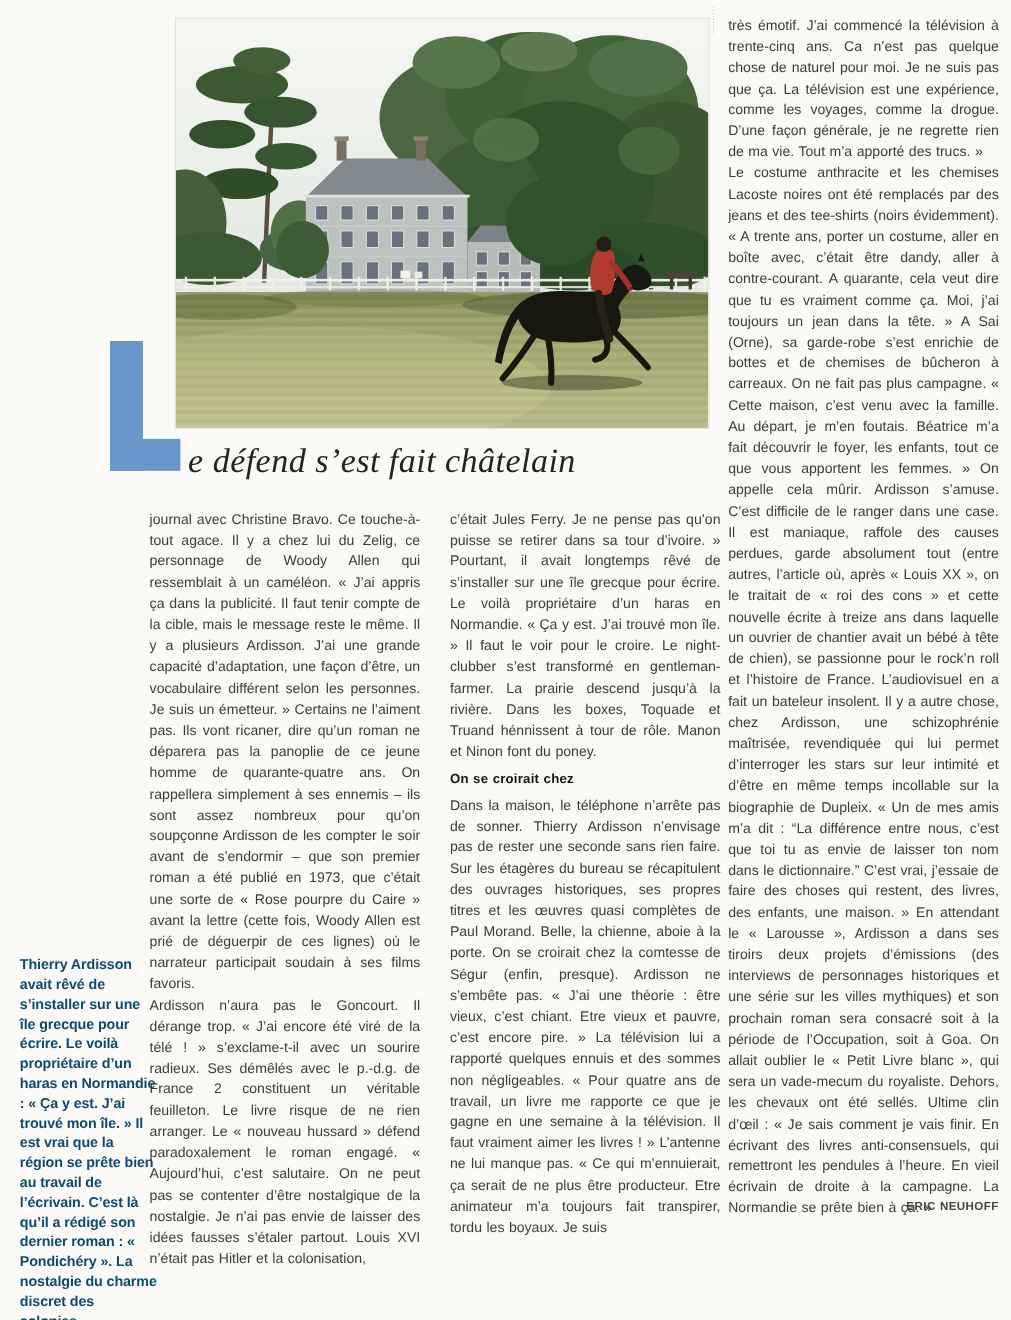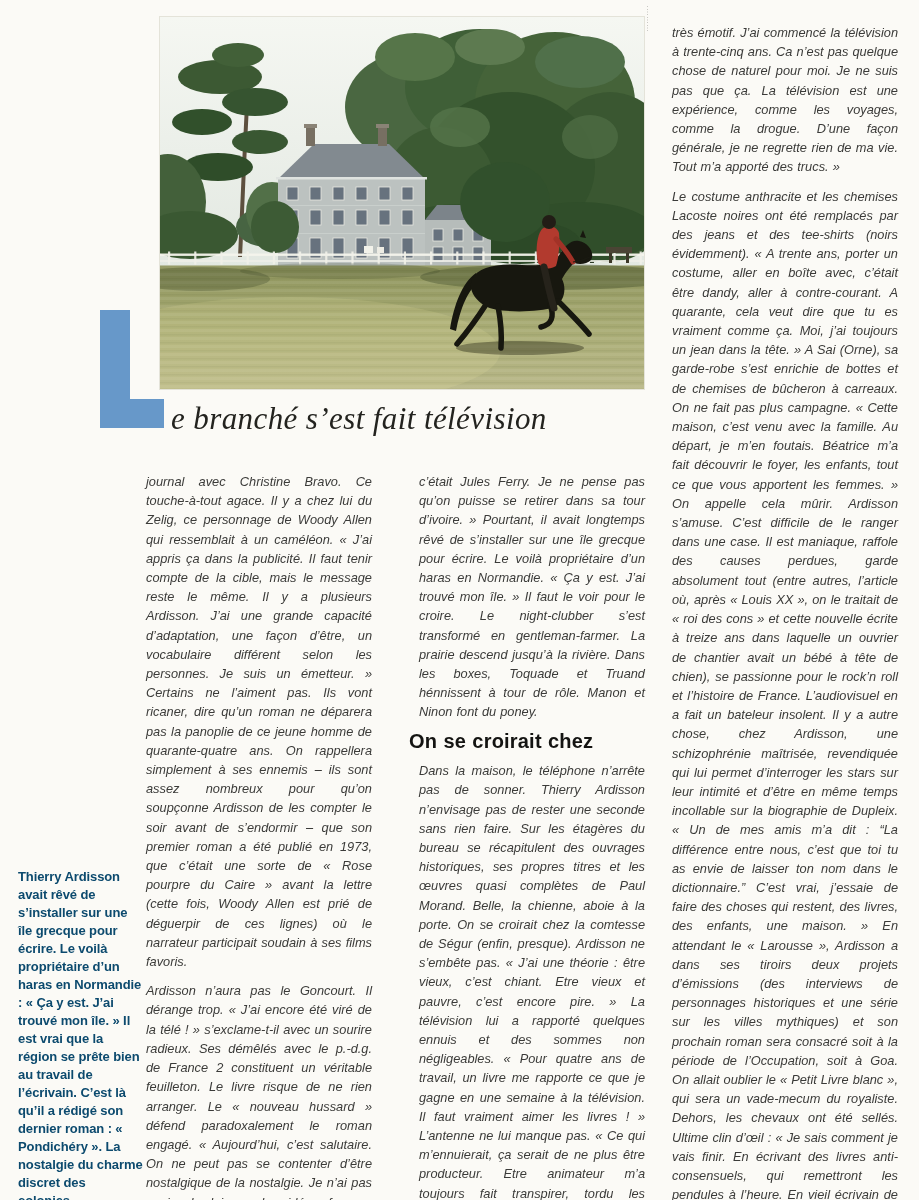--- a/index.html
+++ b/index.html
@@ -31,26 +31,26 @@
     position:absolute; left:18px; top:868px; width:126px;
     font-weight:bold; font-size:13px; line-height:18px;
     color:#0c4a6e; letter-spacing:-0.1px;
   }
   .col {
     position:absolute; width:246px;
     font-size:12.8px; line-height:19.2px;
     text-align:justify; hyphens:auto; -webkit-hyphens:auto;
     color:#3b3b39; word-spacing:0.5px;
   }
-  .col p { margin:10px;font-style:italic; }
+  .col p { margin:0; }
   #col1 { left:136px; top:462px; }
   #col2 { left:409px; top:462px; }
   #col3 { left:662px; top:13px;  }
   .subhead {
-    font-weight:bold; font-size:20px; line-height:19.5px;
+    font-weight:bold; font-size:12px; line-height:19.5px;
     margin:7px 0 3px 0; text-align:left; color:#141412; letter-spacing:0.2px;
   }
   .byline {
     text-align:right; font-size:10.5px; letter-spacing:0.4px;
     color:#454543; margin-top:-19.2px; font-weight:bold;
   }
 </style>
 </head>
 <body>
 
@@ -193,21 +193,21 @@
   </svg>
 </div>
 
 <div class="credit">··········</div>
 
 <div class="dropcap" aria-hidden="true">
   <div class="stem"></div>
   <div class="foot"></div>
 </div>
 
-<div class="title">e branché s’est fait télévision</div>
+<div class="title">e défend s’est fait châtelain</div>
 
 <div class="sidebar">Thierry Ardisson avait rêvé de s’installer sur une île grecque pour écrire. Le voilà propriétaire d’un haras en Normandie : « Ça y est. J’ai trouvé mon île. » Il est vrai que la région se prête bien au travail de l’écrivain. C’est là qu’il a rédigé son dernier roman : « Pondichéry ». La nostalgie du charme discret des colonies…</div>
 
 <div class="col" id="col1">
   <p>journal avec Christine Bravo. Ce touche-à-tout agace. Il y a chez lui du Zelig, ce personnage de Woody Allen qui ressemblait à un caméléon. « J’ai appris ça dans la publicité. Il faut tenir compte de la cible, mais le message reste le même. Il y a plusieurs Ardisson. J’ai une grande capacité d’adaptation, une façon d’être, un vocabulaire différent selon les personnes. Je suis un émetteur. » Certains ne l’aiment pas. Ils vont ricaner, dire qu’un roman ne déparera pas la panoplie de ce jeune homme de quarante-quatre ans. On rappellera simplement à ses ennemis – ils sont assez nombreux pour qu’on soupçonne Ardisson de les compter le soir avant de s’endormir – que son premier roman a été publié en 1973, que c’était une sorte de « Rose pourpre du Caire » avant la lettre (cette fois, Woody Allen est prié de déguerpir de ces lignes) où le narrateur participait soudain à ses films favoris.</p>
   <p>Ardisson n’aura pas le Goncourt. Il dérange trop. « J’ai encore été viré de la télé ! » s’exclame-t-il avec un sourire radieux. Ses démêlés avec le p.-d.g. de France 2 constituent un véritable feuilleton. Le livre risque de ne rien arranger. Le « nouveau hussard » défend paradoxalement le roman engagé. « Aujourd’hui, c’est salutaire. On ne peut pas se contenter d’être nostalgique de la nostalgie. Je n’ai pas envie de laisser des idées fausses s’étaler partout. Louis XVI n’était pas Hitler et la colonisation,</p>
 </div>
 
 <div class="col" id="col2">
   <p>c’était Jules Ferry. Je ne pense pas qu’on puisse se retirer dans sa tour d’ivoire. » Pourtant, il avait longtemps rêvé de s’installer sur une île grecque pour écrire. Le voilà propriétaire d’un haras en Normandie. « Ça y est. J’ai trouvé mon île. » Il faut le voir pour le croire. Le night-clubber s’est transformé en gentleman-farmer. La prairie descend jusqu’à la rivière. Dans les boxes, Toquade et Truand hénnissent à tour de rôle. Manon et Ninon font du poney.</p>

